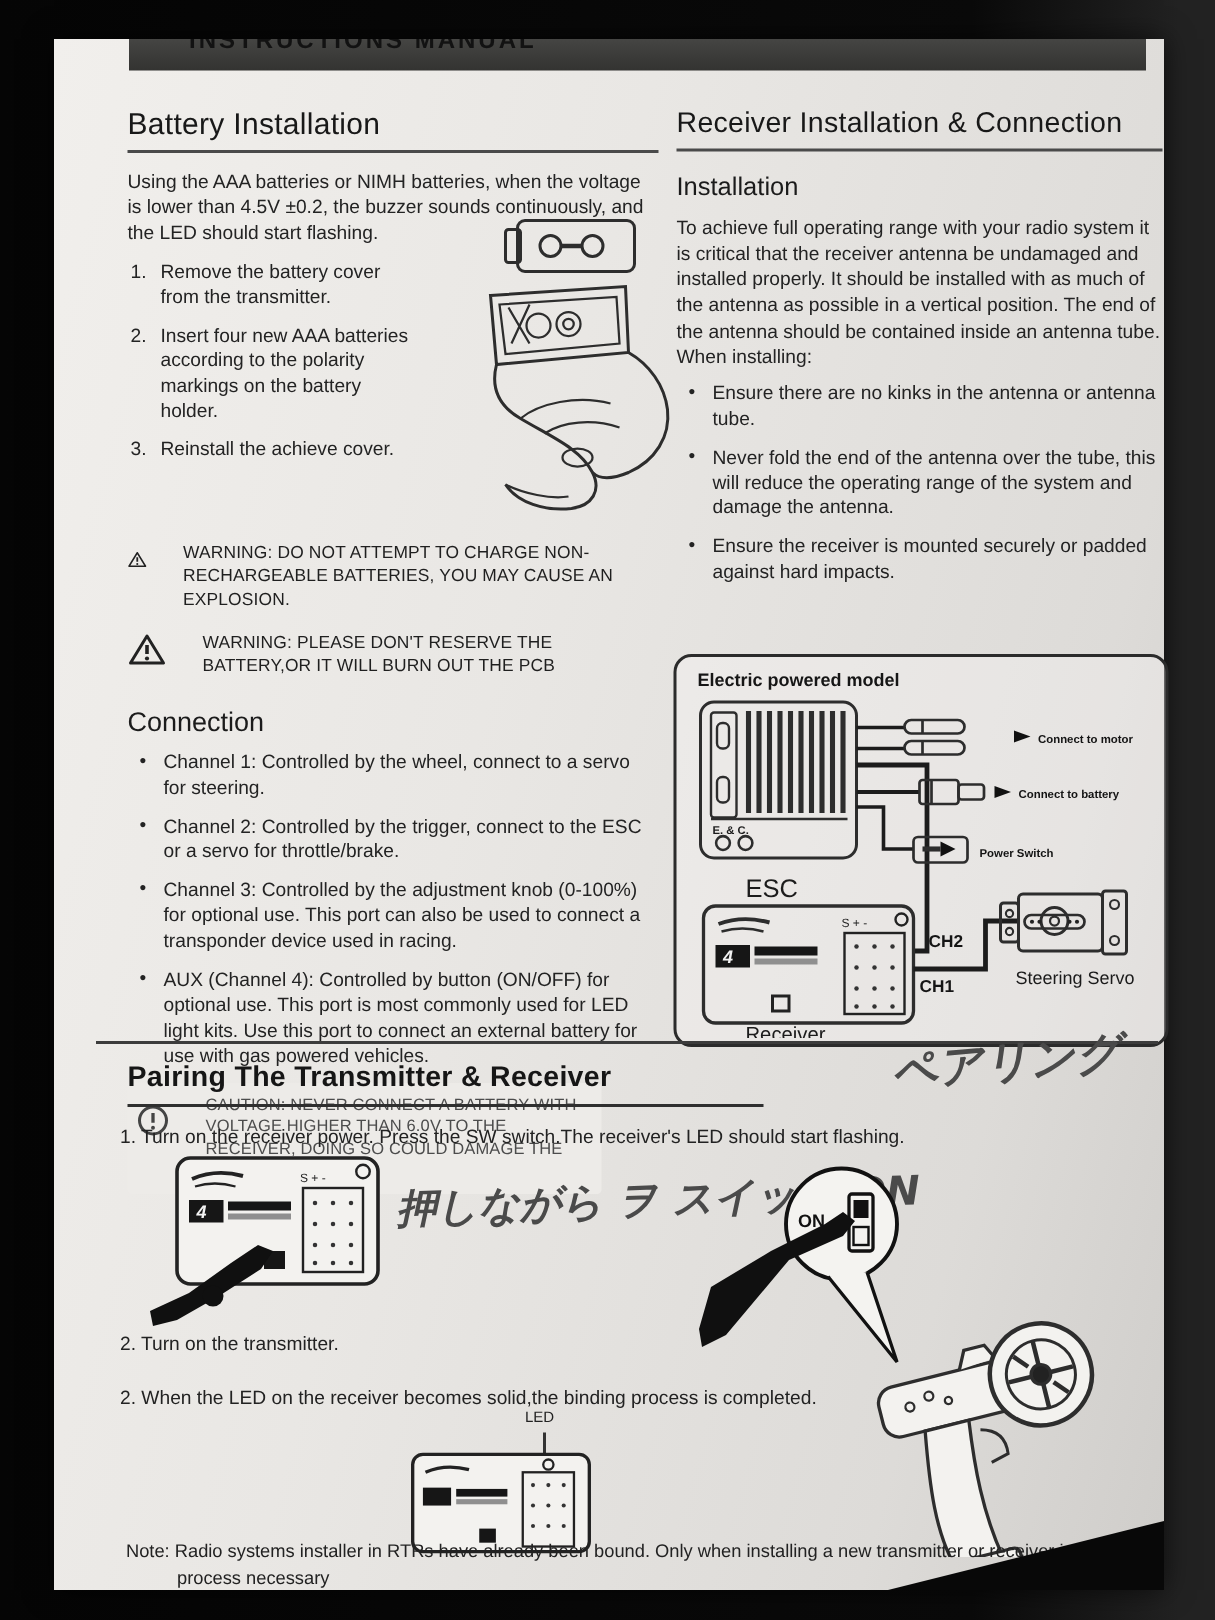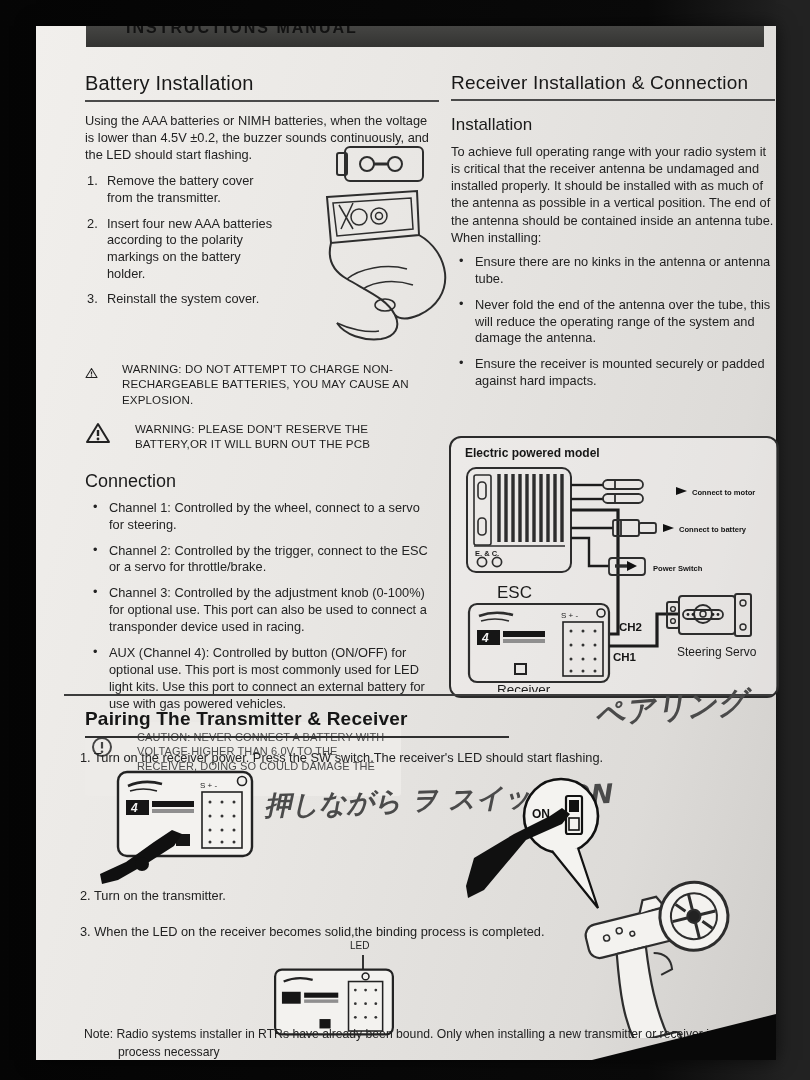--- a/index.html
+++ b/index.html
@@ -75,21 +75,21 @@
   </div>
 
   <div class="abs" style="left:49px;top:46px;width:354px;">
     <h1 class="sec">Battery Installation</h1>
     <p class="body" style="width:352px;">Using the AAA batteries or NIMH batteries, when the voltage is lower than 4.5V ±0.2, the buzzer sounds continuously, and the LED should start flashing.</p>
 
     <div style="position:relative;height:188px;">
       <ol class="steps">
         <li>Remove the battery cover from the transmitter.</li>
         <li>Insert four new AAA batteries according to the polarity markings on the battery holder.</li>
-        <li>Reinstall the system cover.</li>
+        <li>Reinstall the achieve cover.</li>
       </ol>
 
       <svg class="abs" style="right:-18px;top:-34px;" width="190" height="210" viewBox="0 0 190 210">
         <g class="line-art" stroke-width="2">
 
           <rect x="78" y="8" width="78" height="34" rx="5"></rect>
           <rect x="70" y="14" width="10" height="22" rx="2"></rect>
           <circle cx="100" cy="25" r="7"></circle>
           <circle cx="128" cy="25" r="7"></circle>
           <line x1="107" y1="25" x2="121" y2="25" stroke-width="3"></line>
@@ -323,21 +323,21 @@
       <circle cx="110" cy="38" r="23" stroke-width="2"></circle>
       <circle cx="110" cy="38" r="6.5" fill="#222"></circle>
       <path d="M110 15 V31 M110 45 V61 M88 38 H104 M116 38 H132 M95 22 l8 9 M125 54 l-8 -9" stroke-width="3"></path>
       <path d="M26 56 C20 92 16 124 24 150 L56 150 C50 118 52 88 56 56 Z" fill="#f3f2ef"></path>
       <rect x="14" y="146" width="54" height="14" rx="4" fill="#f3f2ef"></rect>
       <path d="M62 64 q16 4 14 20 l-12 3" stroke-width="2"></path>
     </g>
   </svg>
 
   <div class="stepline" style="left:44px;top:862px;">2. Turn on the transmitter.</div>
-  <div class="stepline" style="left:44px;top:898px;width:560px;">3. When the LED on the receiver becomes solid,the binding process is completed.</div>
+  <div class="stepline" style="left:44px;top:898px;width:560px;">2. When the LED on the receiver becomes solid,the binding process is completed.</div>
 
   <div class="abs" style="left:314px;top:914px;font-size:10px;color:#222;text-align:center;">LED</div>
   <div class="abs" style="left:326px;top:929px;width:2px;height:14px;background:#333;"></div>
   <svg class="abs" style="left:234px;top:940px;" width="128" height="72" viewBox="0 0 150 84">
     <rect x="6" y="4" width="138" height="76" rx="8" fill="#f3f2ef" stroke="#222" stroke-width="2.6"></rect>
     <path d="M16 18 q16 -7 34 -2" fill="none" stroke="#222" stroke-width="2.6"></path>
     <rect x="14" y="30" width="22" height="14" fill="#161616"></rect>
     <rect x="40" y="31" width="40" height="6" fill="#161616"></rect>
     <rect x="40" y="39" width="40" height="4" fill="#8f8f8f"></rect>
     <rect x="58" y="62" width="13" height="11" fill="#161616"></rect>

